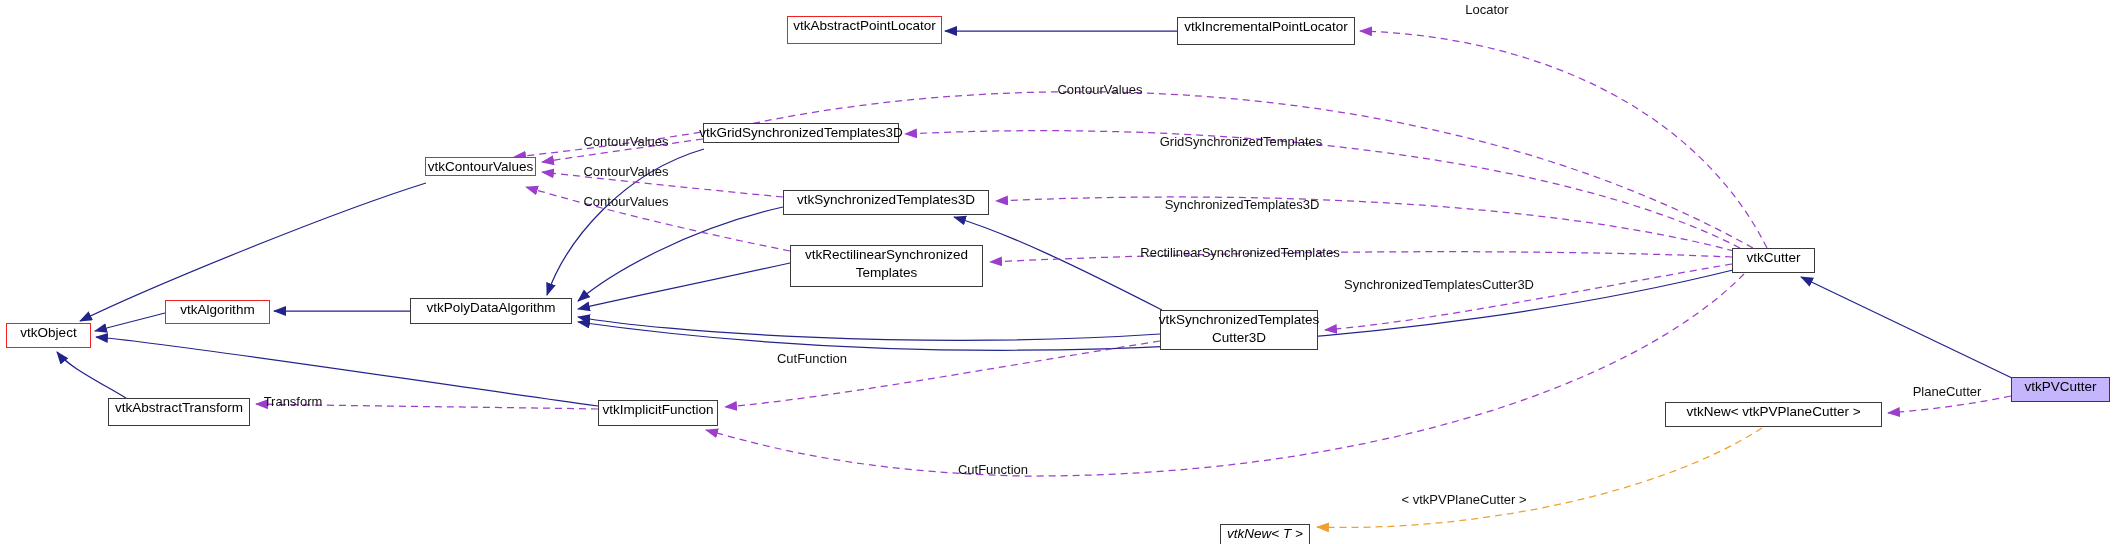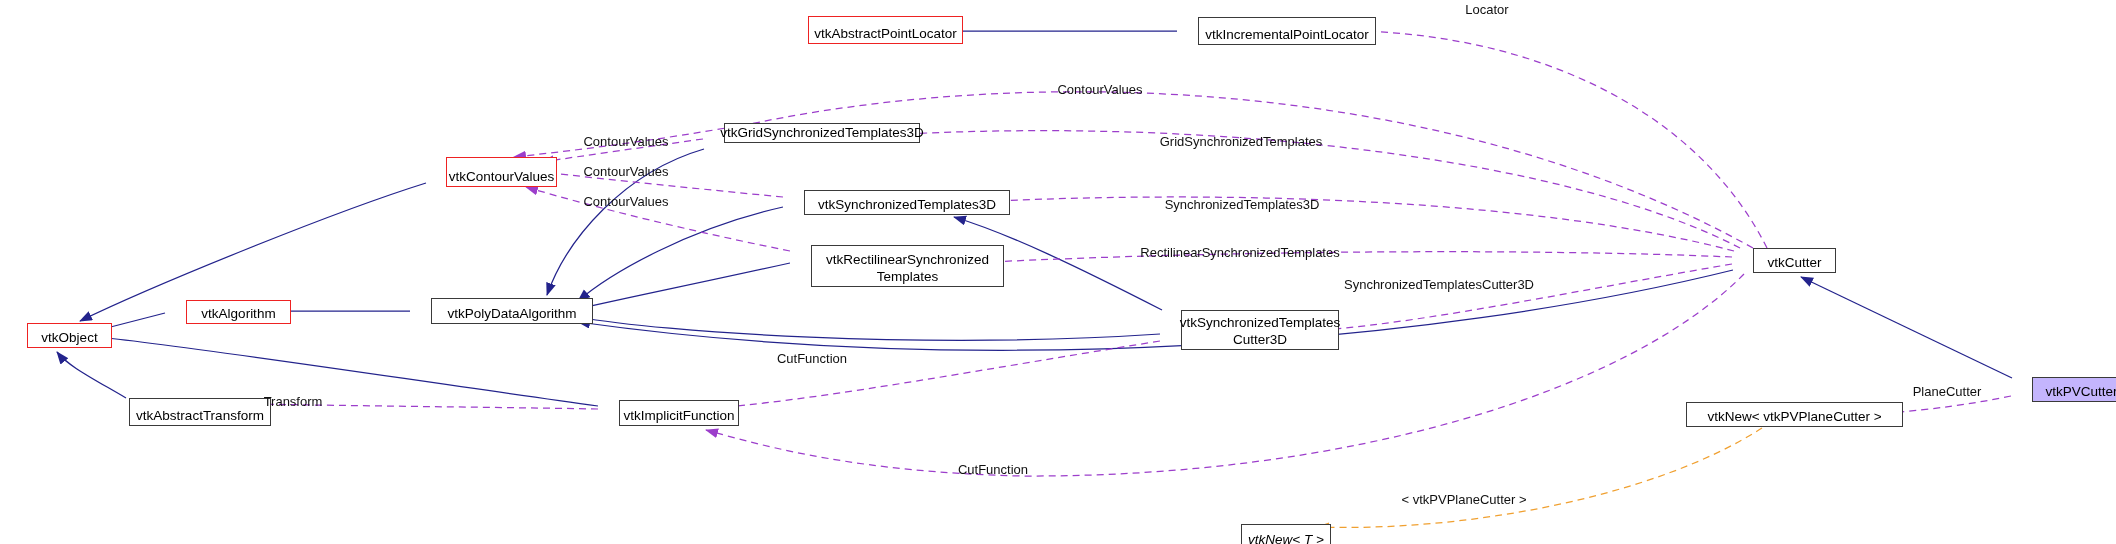--- a/index.html
+++ b/index.html
@@ -6,29 +6,28 @@
   #canvas{
     position:relative;
     width:2116px;height:544px;
     background:#ffffff;
     font-family:"Liberation Sans", sans-serif;
     overflow:hidden;
   }
   #edge-layer{position:absolute;left:0;top:0;width:2116px;height:544px;}
   .node{
     position:absolute;
-    display:flex;flex-direction:column;align-items:center;justify-content:flex-end;
+    display:flex;flex-direction:column;align-items:center;justify-content:flex-start;
     background:#ffffff;
     border:1.2px solid #3a3a3a;
     box-sizing:border-box;
     font-size:13.5px;color:#000;
     line-height:1.3;white-space:nowrap;text-align:center;
     cursor:pointer;
     z-index:2;
-    margin-left:21px;
   }
   .node.red{border:1.4px solid #ee2222;}
   .node.highlight{background:#c4b5fd;border:1.6px solid #3a3a3a;}
   .elabel{
     position:absolute;
     transform:translate(-50%,-50%);
     font-size:13px;color:#101010;
     white-space:nowrap;
     z-index:3;
   }
@@ -79,21 +78,21 @@
         <path d="M 1762 428 C 1655 497, 1465 532, 1317 527" fill="none" stroke="#f0a030" stroke-width="1.25" stroke-dasharray="7,5" marker-end="url(#arr-template)"></path>
       </g>
   </svg>
   <div id="nodes-group">
       <div class="node red" style="left: 787px; top: 16px; width: 155px; height: 28px;">
         <span>vtkAbstractPointLocator</span>
       </div>
       <div class="node" style="left: 1177px; top: 17px; width: 178px; height: 28px;">
         <span>vtkIncrementalPointLocator</span>
       </div>
-      <div class="node red" style="left: 425px; top: 157px; width: 111px; height: 30px;">
+      <div class="node red" style="left: 425px; top: 157px; width: 111px; height: 19px;">
         <span>vtkContourValues</span>
       </div>
       <div class="node" style="left: 703px; top: 123px; width: 196px; height: 20px;">
         <span>vtkGridSynchronizedTemplates3D</span>
       </div>
       <div class="node" style="left: 783px; top: 190px; width: 206px; height: 25px;">
         <span>vtkSynchronizedTemplates3D</span>
       </div>
       <div class="node" style="left: 790px; top: 245px; width: 193px; height: 42px;">
         <span>vtkRectilinearSynchronized</span>

